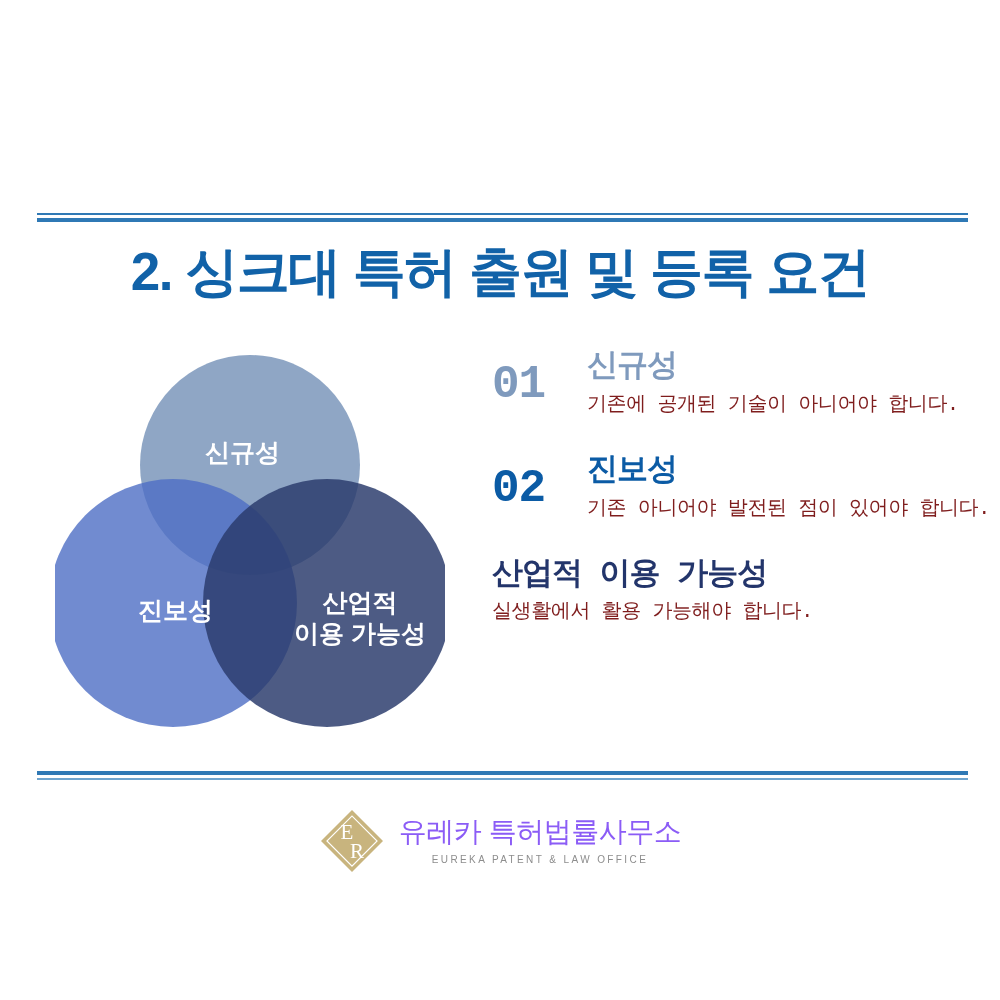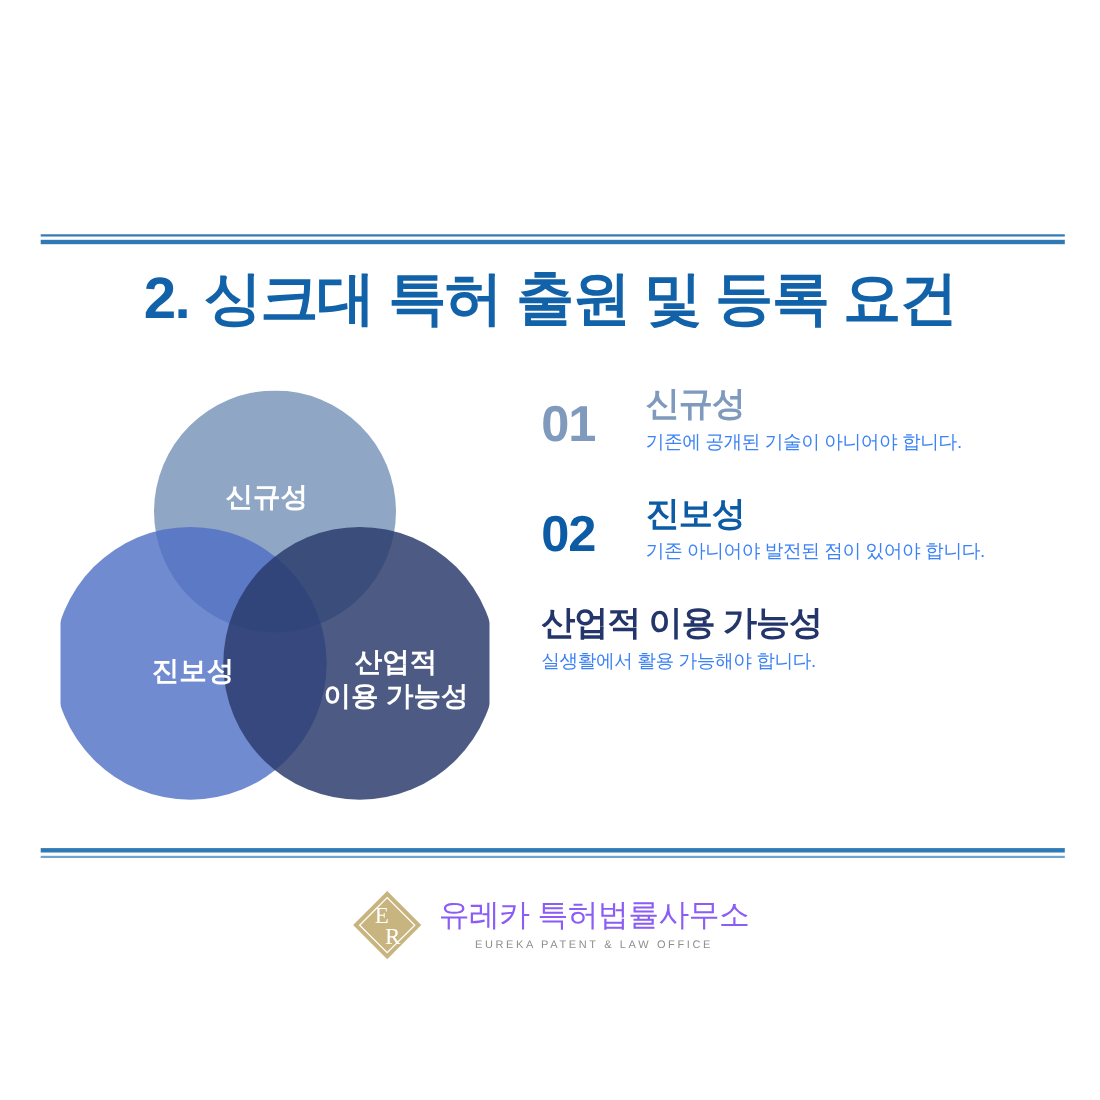--- a/index.html
+++ b/index.html
@@ -109,20 +109,21 @@
     width: 200px;
     font-size: 25px;
   }
 
   
   .req-list {
     position: absolute;
     left: 492px;
     top: 348px;
     width: 470px;
+    font-family: Liberation Mono, monospace;
   }
   .req-item {
     position: relative;
     display: flex;
     align-items: flex-start;
     margin-bottom: 34px;
   }
   .req-num {
     flex: 0 0 auto;
     width: 95px;
@@ -138,22 +139,22 @@
   }
   .req-heading {
     font-size: 31px;
     font-weight: bold;
     line-height: 1.25;
     letter-spacing: -1px;
     margin-bottom: 4px;
     white-space: nowrap;
   }
   .req-desc {
-    font-size: 17px;
-    color: #3b82f6;
+    font-size: 20px;
+    color: #7f1d1d;
     letter-spacing: -0.4px;
     line-height: 1.35;
     white-space: nowrap;
   }
 
   
   .footer-logo {
     position: absolute;
     left: 0;
     top: 808px;

